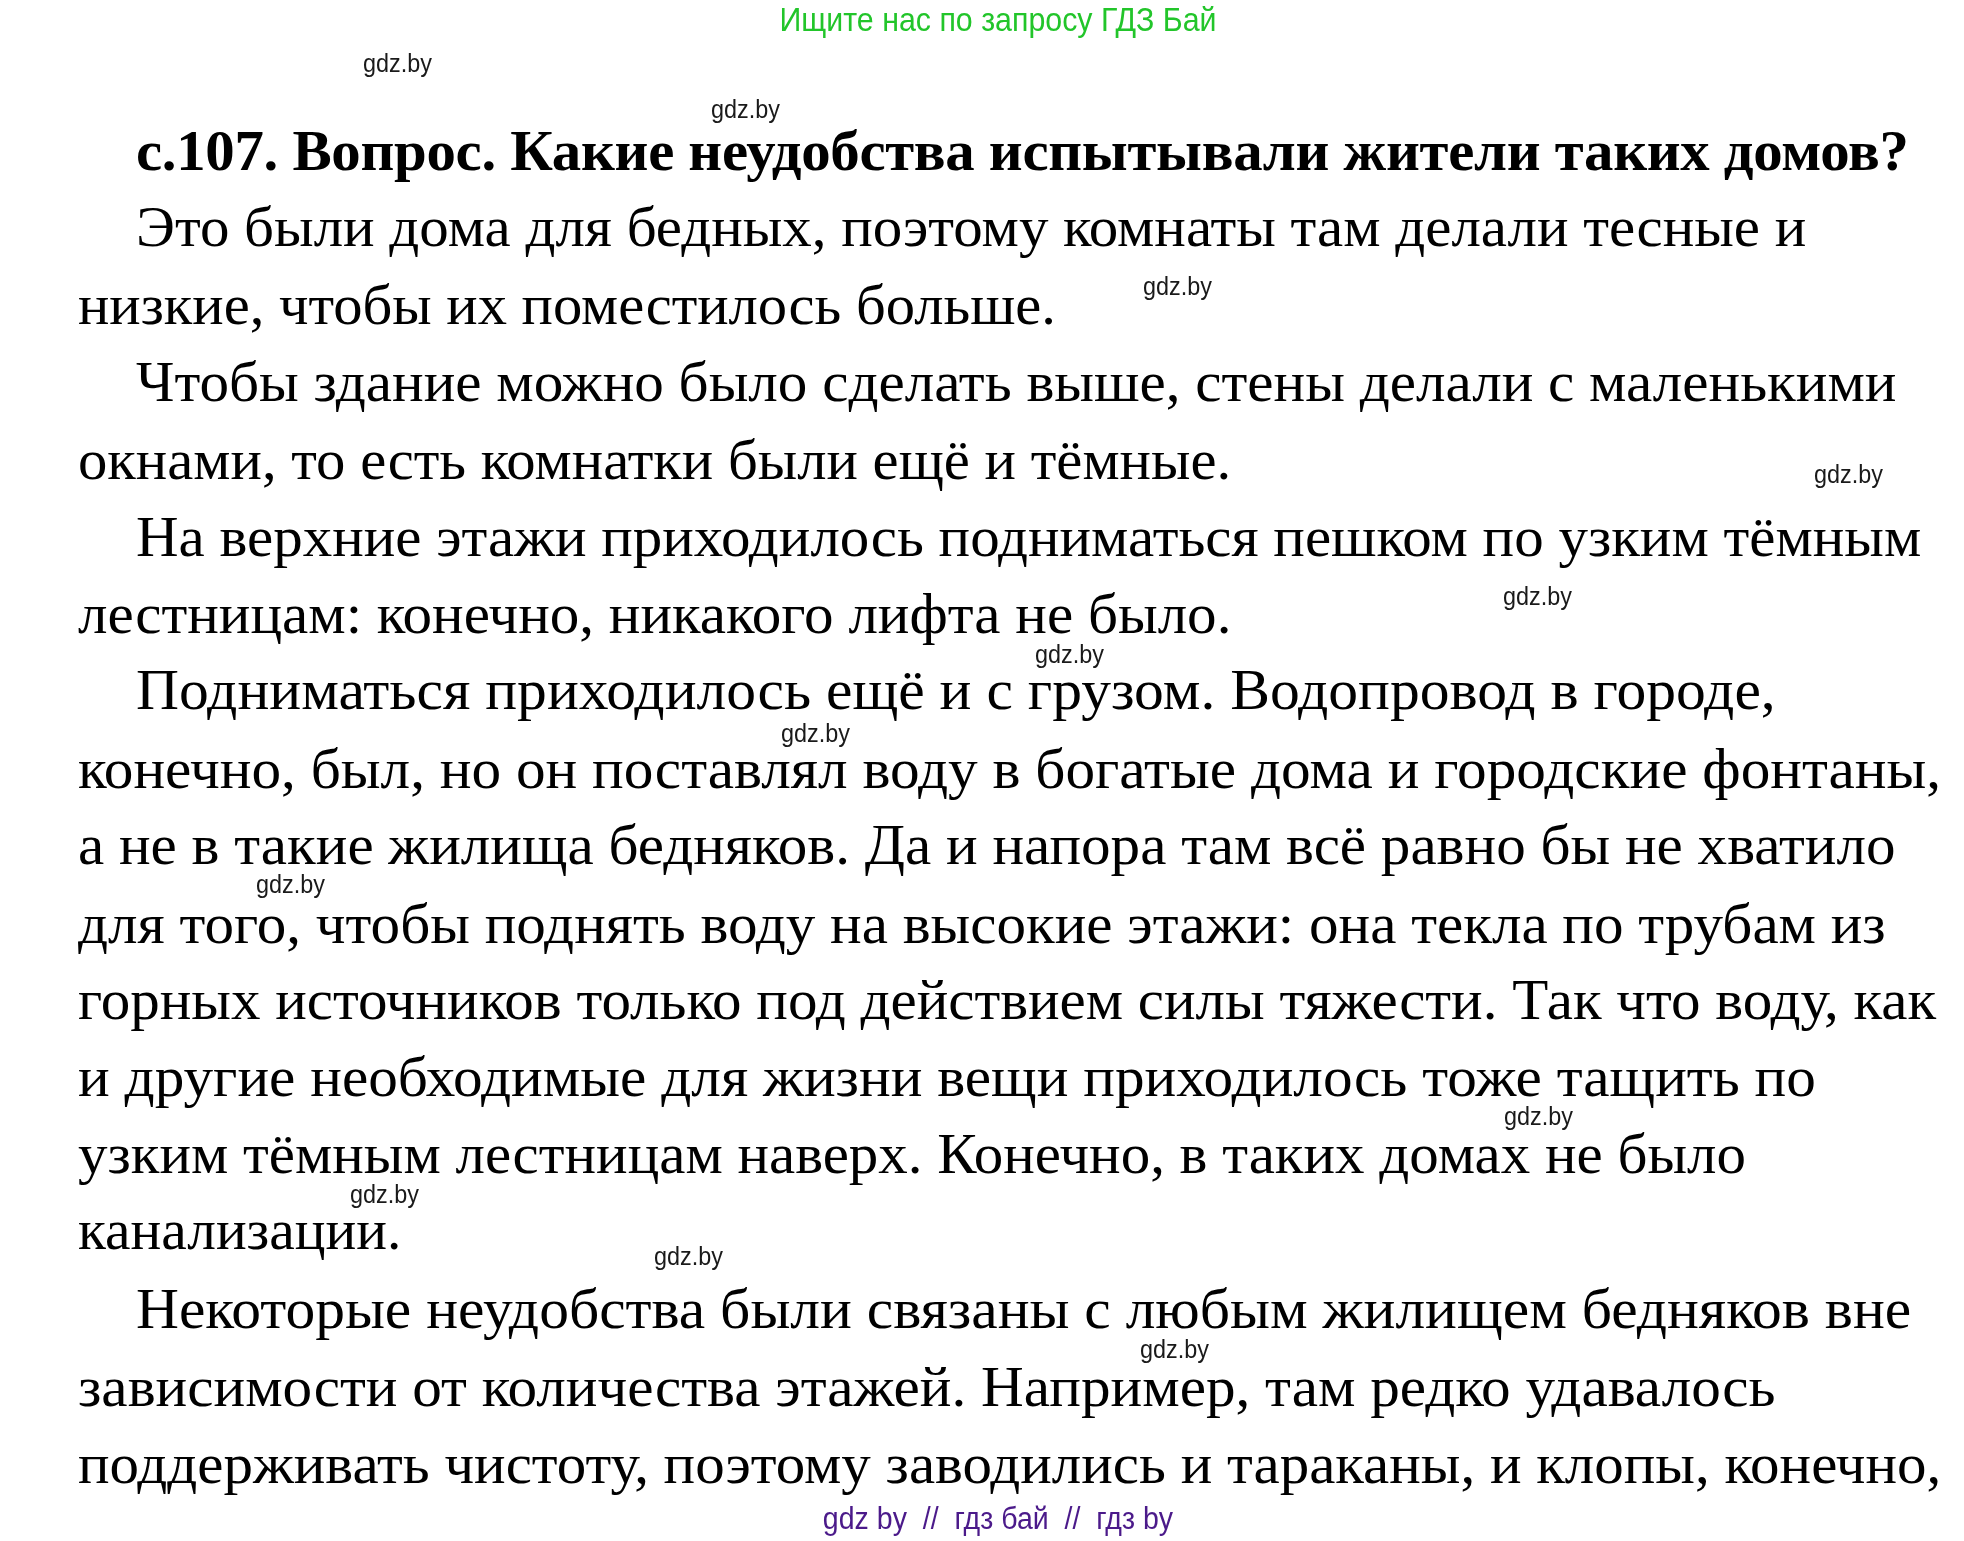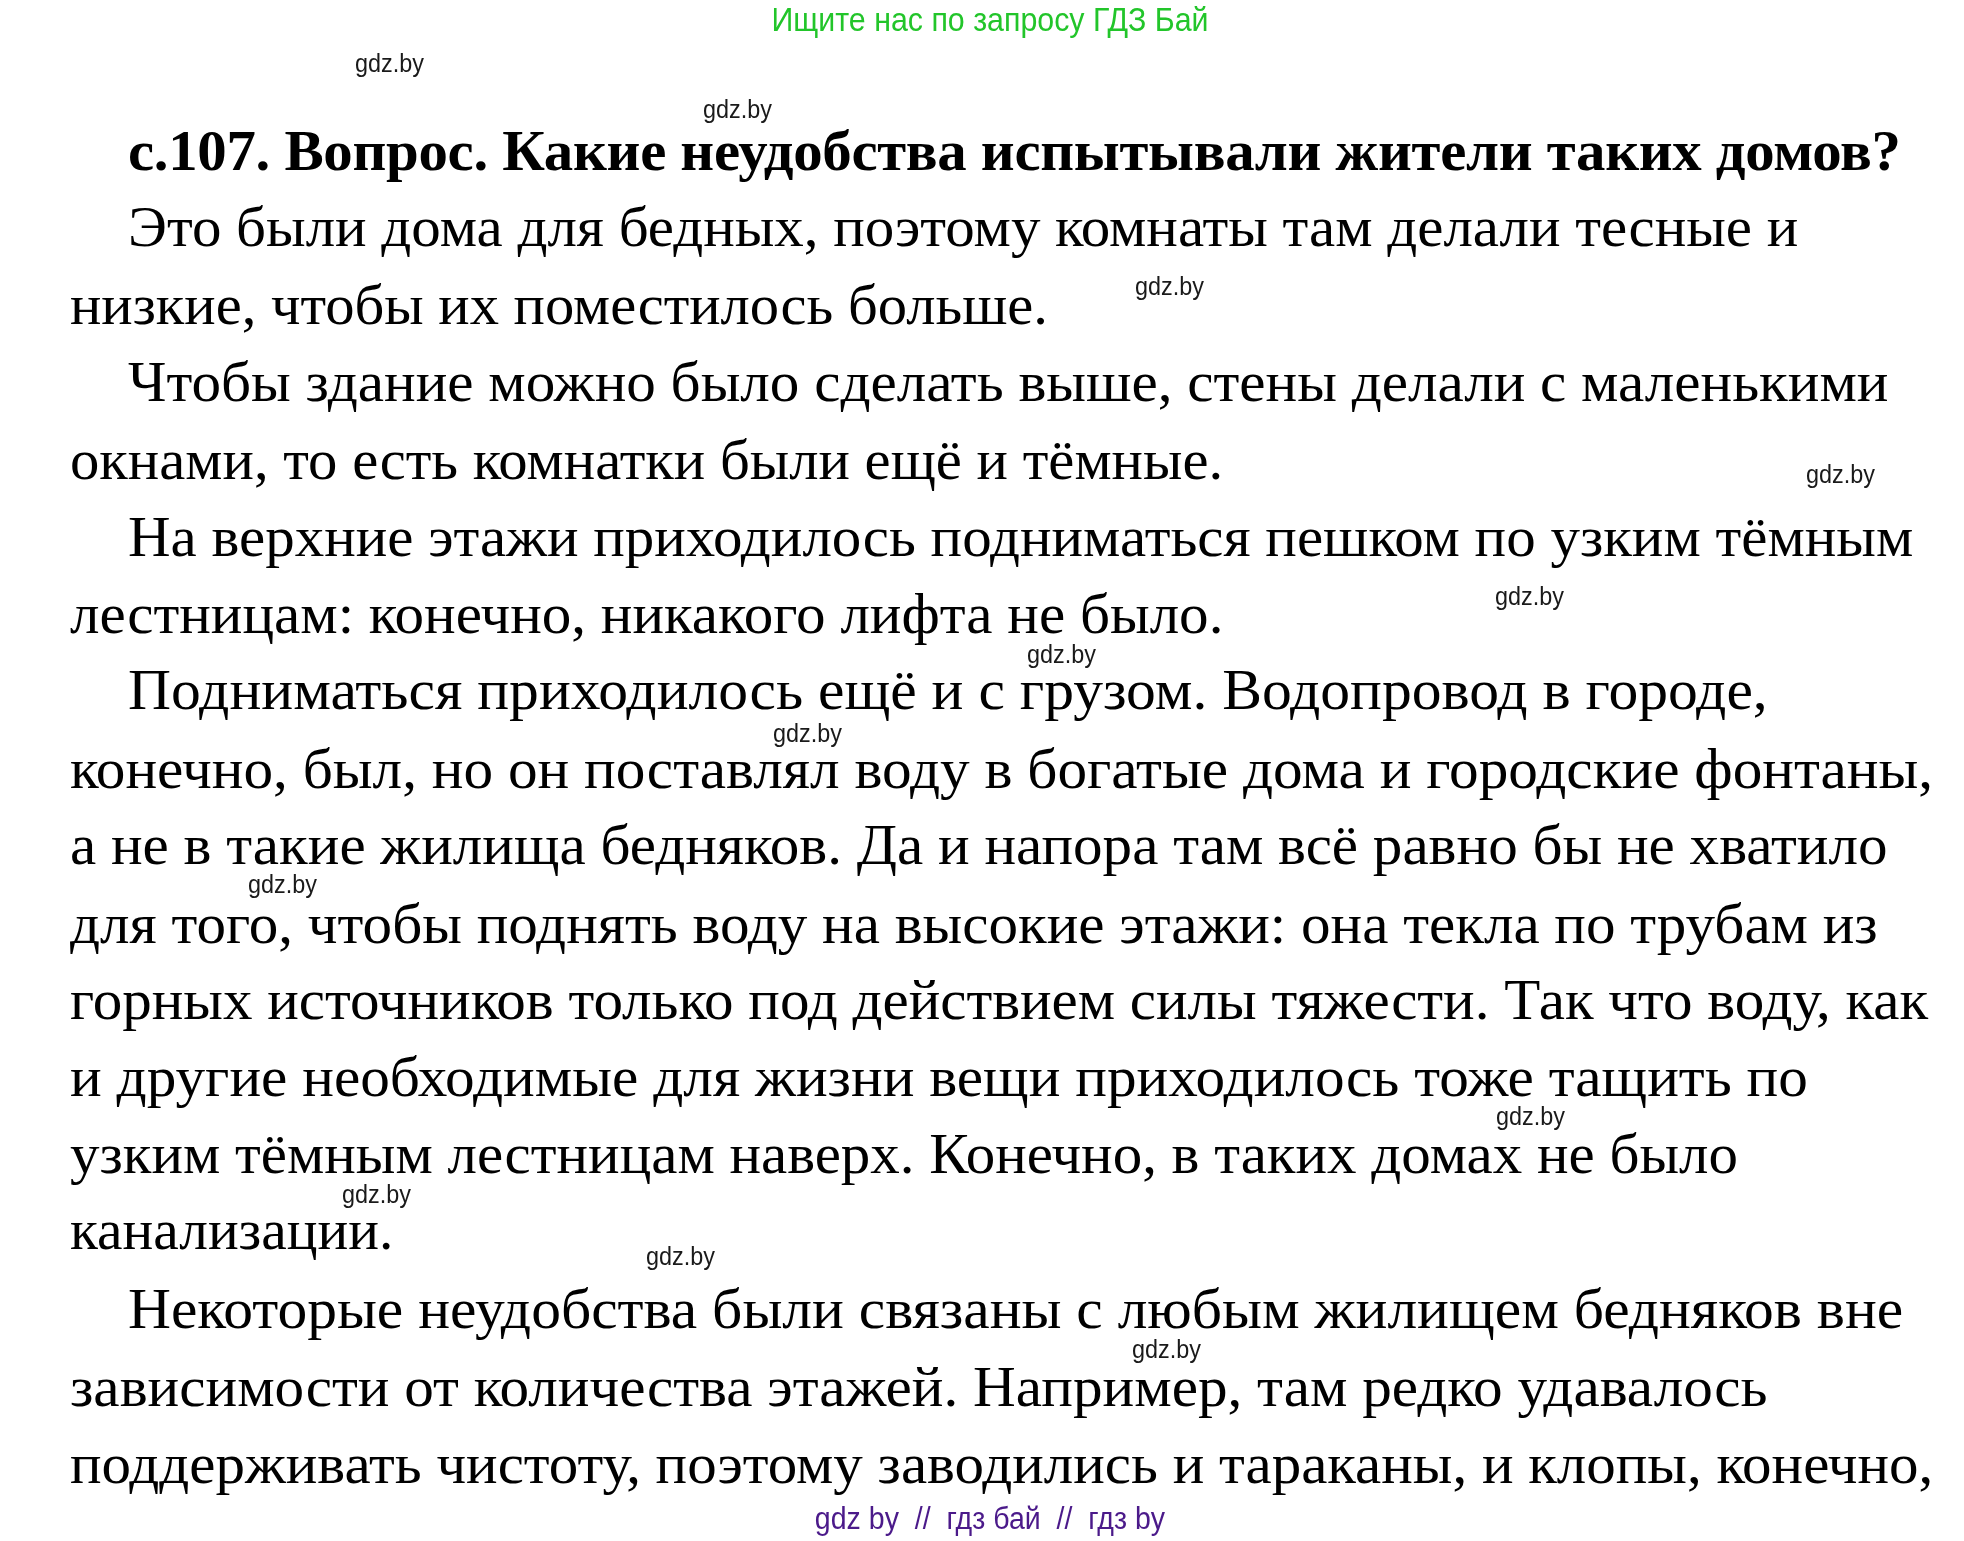--- a/index.html
+++ b/index.html
@@ -8,21 +8,21 @@
     background: #ffffff;
   }
   body {
     width: 1964px;
     height: 1541px;
     position: relative;
     overflow: hidden;
   }
   .page {
     position: absolute;
-    left: 8px; top: 0;
+    left: 16px; top: 0;
     width: 1626px;
     height: 1541px;
     background: #ffffff;
   }
   .promo {
     position: absolute;
     left: 0;
     width: 1964px;
     top: 0;
     text-align: center;

